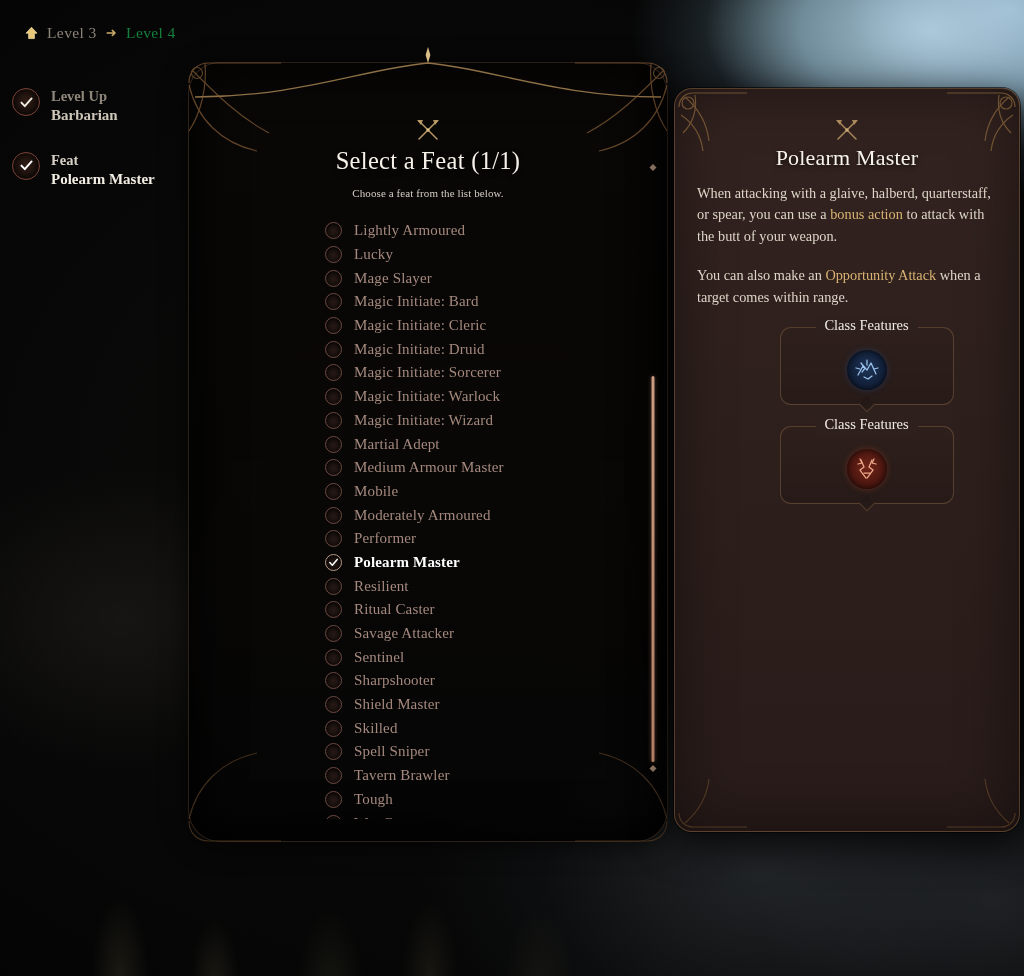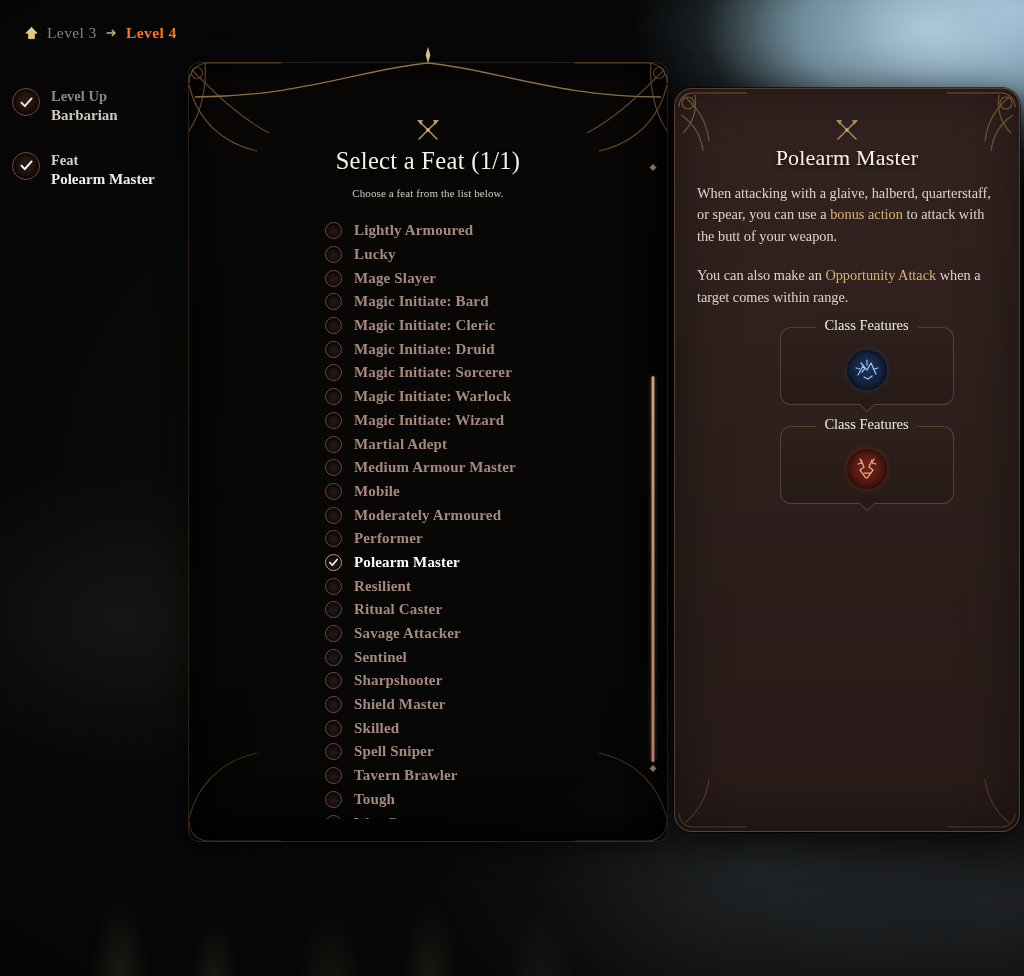--- a/index.html
+++ b/index.html
@@ -66,21 +66,21 @@
   }
   .lvl-arrow-icon {
     width: 15px; height: 15px;
     display: inline-block;
     position: relative;
     flex: none;
   }
   .lvl-arrow-icon svg { display:block; }
   .lvl-from { color: #8d8479; }
   .lvl-sep { color: #c8a868; font-size: 13px; margin: 0 1px; }
-  .lvl-to { color: #f97316; font-weight: bold; }
+  .lvl-to { color: #15803d; }
 
   
   #sidebar-steps {
     position: absolute;
     left: 12px; top: 86px;
     width: 170px;
     z-index: 6;
   }
   .step-row {
     display: flex;
@@ -117,21 +117,21 @@
   .step-row.active .step-value { color: #f3eee4; }
 
   
   #main-panel {
     position: absolute;
     left: 188px; top: 62px;
     width: 480px; height: 780px;
     z-index: 4;
     background:
       linear-gradient(180deg, rgba(10,8,7,0.93) 0%, rgba(8,7,6,0.90) 55%, rgba(6,5,5,0.86) 100%);
-    border-radius: 12px;
+    border-radius: 32px;
     border: 1px solid rgba(134,96,58,0.30);
     box-shadow: 0 0 40px 12px rgba(0,0,0,.75) inset, 0 4px 26px rgba(0,0,0,.6);
     overflow: visible;
   }
 
   
   .panel-arch {
     position: absolute;
     top: -16px; left: 0; right: 0;
     height: 54px;
@@ -211,21 +211,20 @@
   .feat-radio svg { display: none; }
   .feat-item.selected .feat-radio {
     border-color: #b99a86;
   }
   .feat-item.selected .feat-radio svg { display: block; }
   .feat-label {
     font-size: 15px;
     color: #a5897e;
     letter-spacing: .15px;
     white-space: nowrap;
-    font-weight: bold;
   }
   .feat-item.selected .feat-label {
     color: #ffffff;
     font-weight: bold;
   }
 
   
   #feat-scrollbar {
     position: absolute;
     top: 162px; left: 648px;

